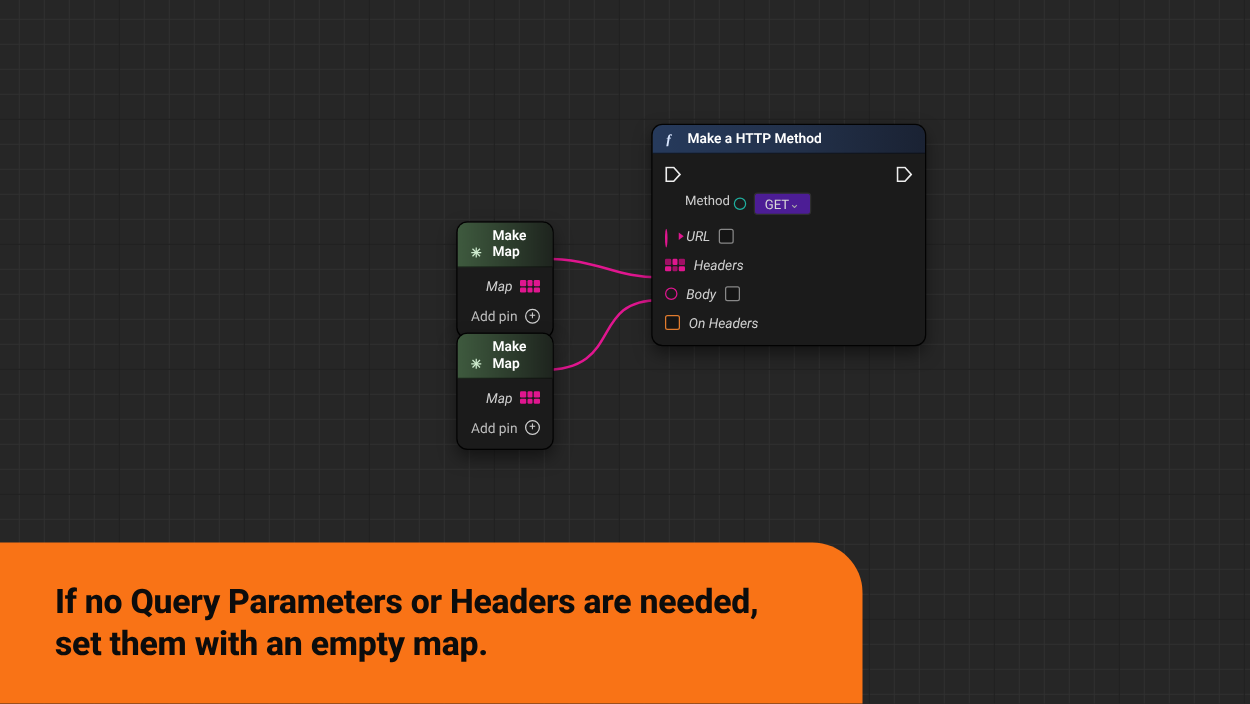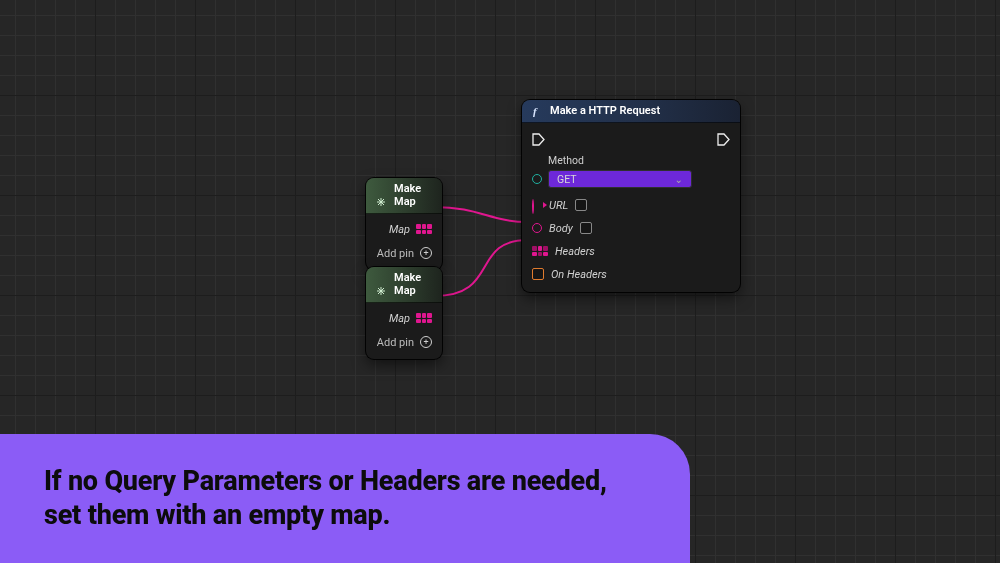--- a/index.html
+++ b/index.html
@@ -86,38 +86,38 @@
   .pin-dot-wrap { position:relative; width:10px; height:10px; }
   .pin-dot-wrap .arrow {
     position:absolute; left:11px; top:2px; width:0; height:0;
     border-top:3px solid transparent; border-bottom:3px solid transparent; border-left:4px solid #e0168f;
   }
   .checkbox {
     width:12px; height:12px; border:1px solid #888; border-radius:2px; background:#151515;
   }
   .checkbox.orange { border-color:#e07b2e; }
 
-  .method { display:flex; flex-direction:column; gap:3px; margin-bottom:2px; }
+  .method { display:flex; flex-direction:row; gap:3px; margin-bottom:2px; }
   .method .label { color:#cfcfcf; font-size:10.5px; margin-left:16px; }
   .method .select-row { display:flex; align-items:center; gap:6px; }
   .select {
-    flex:1; height:18px; background:#6d28d9; border:1px solid #2f2f2f; border-radius:3px;
+    flex:1; height:18px; background:#4c1d95; border:1px solid #2f2f2f; border-radius:3px;
     display:flex; align-items:center; justify-content:space-between; padding:0 8px; color:#d8d8d8;
     font-size:10.5px;
   }
   .chev { font-size:10px; color:#aaa; }
 
   
   svg.wires { position:absolute; inset:0; pointer-events:none; }
   .wire { stroke:#e0168f; stroke-width:2; fill:none; }
 
   
   .caption {
     position:absolute; left:0; bottom:0; right:310px;
-    background:#8b5cf6; border-top-right-radius:40px;
+    background:#f97316; border-top-right-radius:40px;
     padding:30px 44px 30px 44px;
     color:#0c0c0c; font-weight:800; font-size:27px; line-height:1.28;
     letter-spacing:-0.2px;
   }
 </style>
 </head>
 <body>
 
 <div class="grid"></div>
 
@@ -194,21 +194,21 @@
     </div>
   </div>
 
   <div class="node" style="left:522px; top:100px; width:218px;">
     <div class="node-header hdr-blue">
       <span class="hdr-icon func">
         <svg width="12" height="12" viewBox="0 0 12 12">
             <text x="2" y="10" font-size="11" font-style="italic" fill="#d9e6ff" font-family="serif">f</text>
           </svg>
       </span>
-      <span>Make a HTTP Request</span>
+      <span>Make a HTTP Method</span>
     </div>
     <div class="http-body">
       <div class="col left-col">
         <div class="pin-row">
           <span class="exec-pin">
             <svg width="13" height="13" viewBox="0 0 13 13">
                 <path d="M1 1 H7 L12 6.5 L7 12 H1 Z" fill="none" stroke="#eee" stroke-width="1.3"></path>
               </svg>
           </span>
         </div>
@@ -225,35 +225,35 @@
         </div>
 
         <div class="pin-row">
           <span class="pin-dot-wrap"><span class="pin-dot pink hollow"></span><span class="arrow"></span></span>
           <span class="lbl">URL</span>
           <span class="checkbox"></span>
         </div>
 
 
         <div class="pin-row">
+          <span class="pin-map in">
+              <span></span>
+              <span></span>
+              <span></span>
+              <span></span>
+              <span></span>
+              <span></span>
+            </span>
+          <span class="lbl">Headers</span>
+        </div>
+
+        <div class="pin-row">
           <span class="pin-dot pink hollow"></span>
           <span class="lbl">Body</span>
           <span class="checkbox"></span>
-        </div>
-
-        <div class="pin-row">
-          <span class="pin-map in">
-              <span></span>
-              <span></span>
-              <span></span>
-              <span></span>
-              <span></span>
-              <span></span>
-            </span>
-          <span class="lbl">Headers</span>
         </div>
 
         <div class="pin-row">
           <span class="checkbox orange"></span>
           <span class="lbl">On Headers</span>
         </div>
       </div>
 
       <div class="col right-col">
         <div class="pin-row" style="justify-content:flex-end;">

